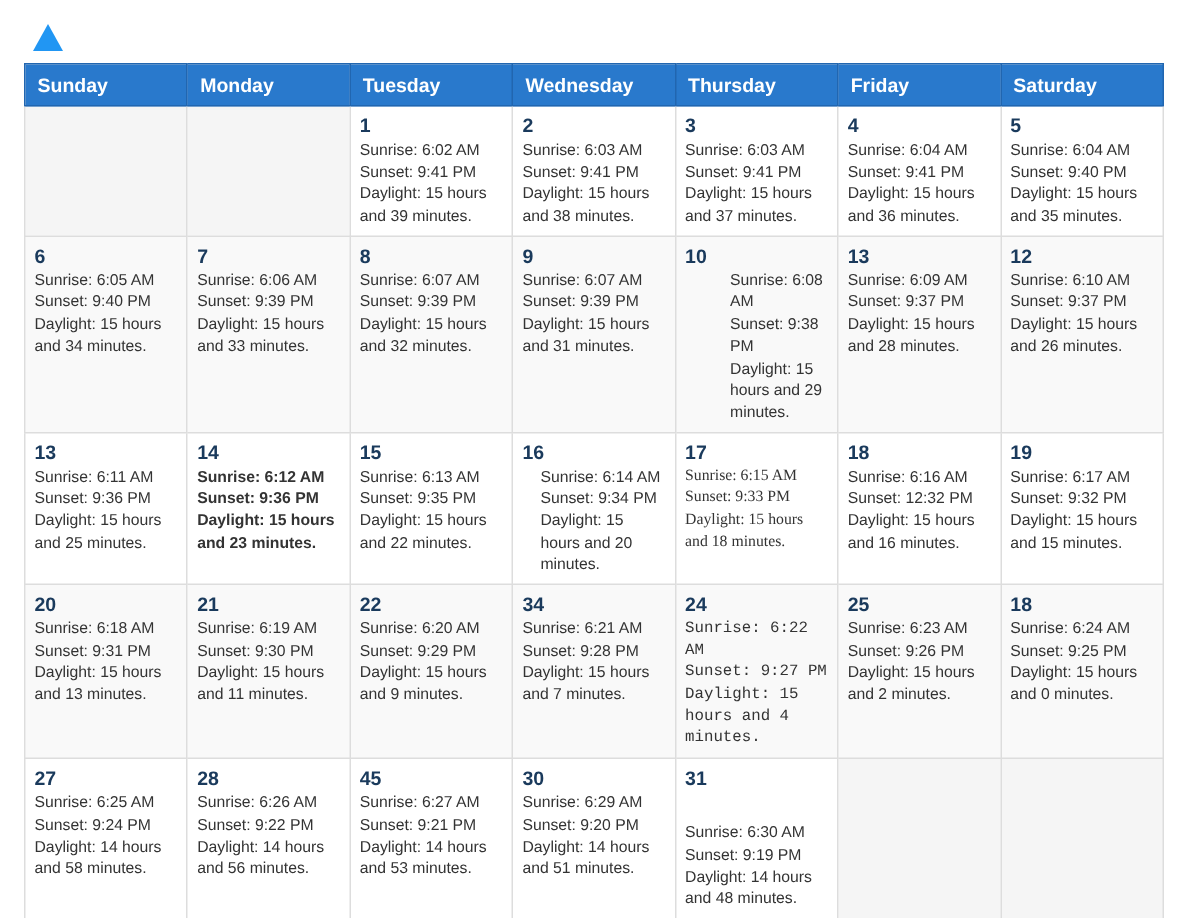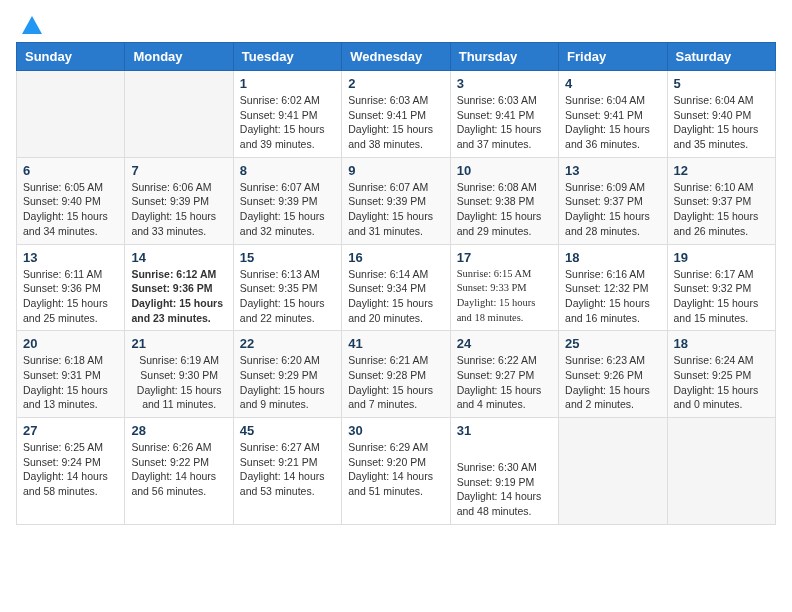--- a/index.html
+++ b/index.html
@@ -172,21 +172,21 @@
 Daylight: 15 hours and 32 minutes.</div>
         </td>
         <td>
           <div class="day-num">9</div>
           <div class="day-info" style="white-space: pre-line;">Sunrise: 6:07 AM
 Sunset: 9:39 PM
 Daylight: 15 hours and 31 minutes.</div>
         </td>
         <td>
           <div class="day-num">10</div>
-          <div class="day-info" style="white-space: pre-line;">Sunrise: 6:08 AM
+          <div class="day-info" style="white-space: pre-line; margin-left: 30px;">Sunrise: 6:08 AM
 Sunset: 9:38 PM
 Daylight: 15 hours and 29 minutes.</div>
         </td>
         <td>
           <div class="day-num">13</div>
           <div class="day-info" style="white-space: pre-line;">Sunrise: 6:09 AM
 Sunset: 9:37 PM
 Daylight: 15 hours and 28 minutes.</div>
         </td>
         <td>
@@ -210,21 +210,21 @@
 Daylight: 15 hours and 23 minutes.</div>
         </td>
         <td>
           <div class="day-num">15</div>
           <div class="day-info" style="white-space: pre-line;">Sunrise: 6:13 AM
 Sunset: 9:35 PM
 Daylight: 15 hours and 22 minutes.</div>
         </td>
         <td>
           <div class="day-num">16</div>
-          <div class="day-info" style="white-space: pre-line;">Sunrise: 6:14 AM
+          <div class="day-info" style="white-space: pre-line; margin-left: 12px;">Sunrise: 6:14 AM
 Sunset: 9:34 PM
 Daylight: 15 hours and 20 minutes.</div>
         </td>
         <td>
           <div class="day-num">17</div>
           <div class="day-info" style="white-space: pre-line; font-family: Liberation Serif, serif;">Sunrise: 6:15 AM
 Sunset: 9:33 PM
 Daylight: 15 hours and 18 minutes.</div>
         </td>
         <td>
@@ -242,39 +242,39 @@
       </tr>
       <tr>
         <td>
           <div class="day-num">20</div>
           <div class="day-info" style="white-space: pre-line;">Sunrise: 6:18 AM
 Sunset: 9:31 PM
 Daylight: 15 hours and 13 minutes.</div>
         </td>
         <td>
           <div class="day-num">21</div>
-          <div class="day-info" style="white-space: pre-line; text-align: center;">Sunrise: 6:19 AM
+          <div class="day-info" style="white-space: pre-line;">Sunrise: 6:19 AM
 Sunset: 9:30 PM
 Daylight: 15 hours and 11 minutes.</div>
         </td>
         <td>
           <div class="day-num">22</div>
           <div class="day-info" style="white-space: pre-line;">Sunrise: 6:20 AM
 Sunset: 9:29 PM
 Daylight: 15 hours and 9 minutes.</div>
         </td>
         <td>
-          <div class="day-num">41</div>
+          <div class="day-num">34</div>
           <div class="day-info" style="white-space: pre-line;">Sunrise: 6:21 AM
 Sunset: 9:28 PM
 Daylight: 15 hours and 7 minutes.</div>
         </td>
         <td>
           <div class="day-num">24</div>
-          <div class="day-info" style="white-space: pre-line;">Sunrise: 6:22 AM
+          <div class="day-info" style="white-space: pre-line; font-family: Liberation Mono, monospace;">Sunrise: 6:22 AM
 Sunset: 9:27 PM
 Daylight: 15 hours and 4 minutes.</div>
         </td>
         <td>
           <div class="day-num">25</div>
           <div class="day-info" style="white-space: pre-line;">Sunrise: 6:23 AM
 Sunset: 9:26 PM
 Daylight: 15 hours and 2 minutes.</div>
         </td>
         <td>

